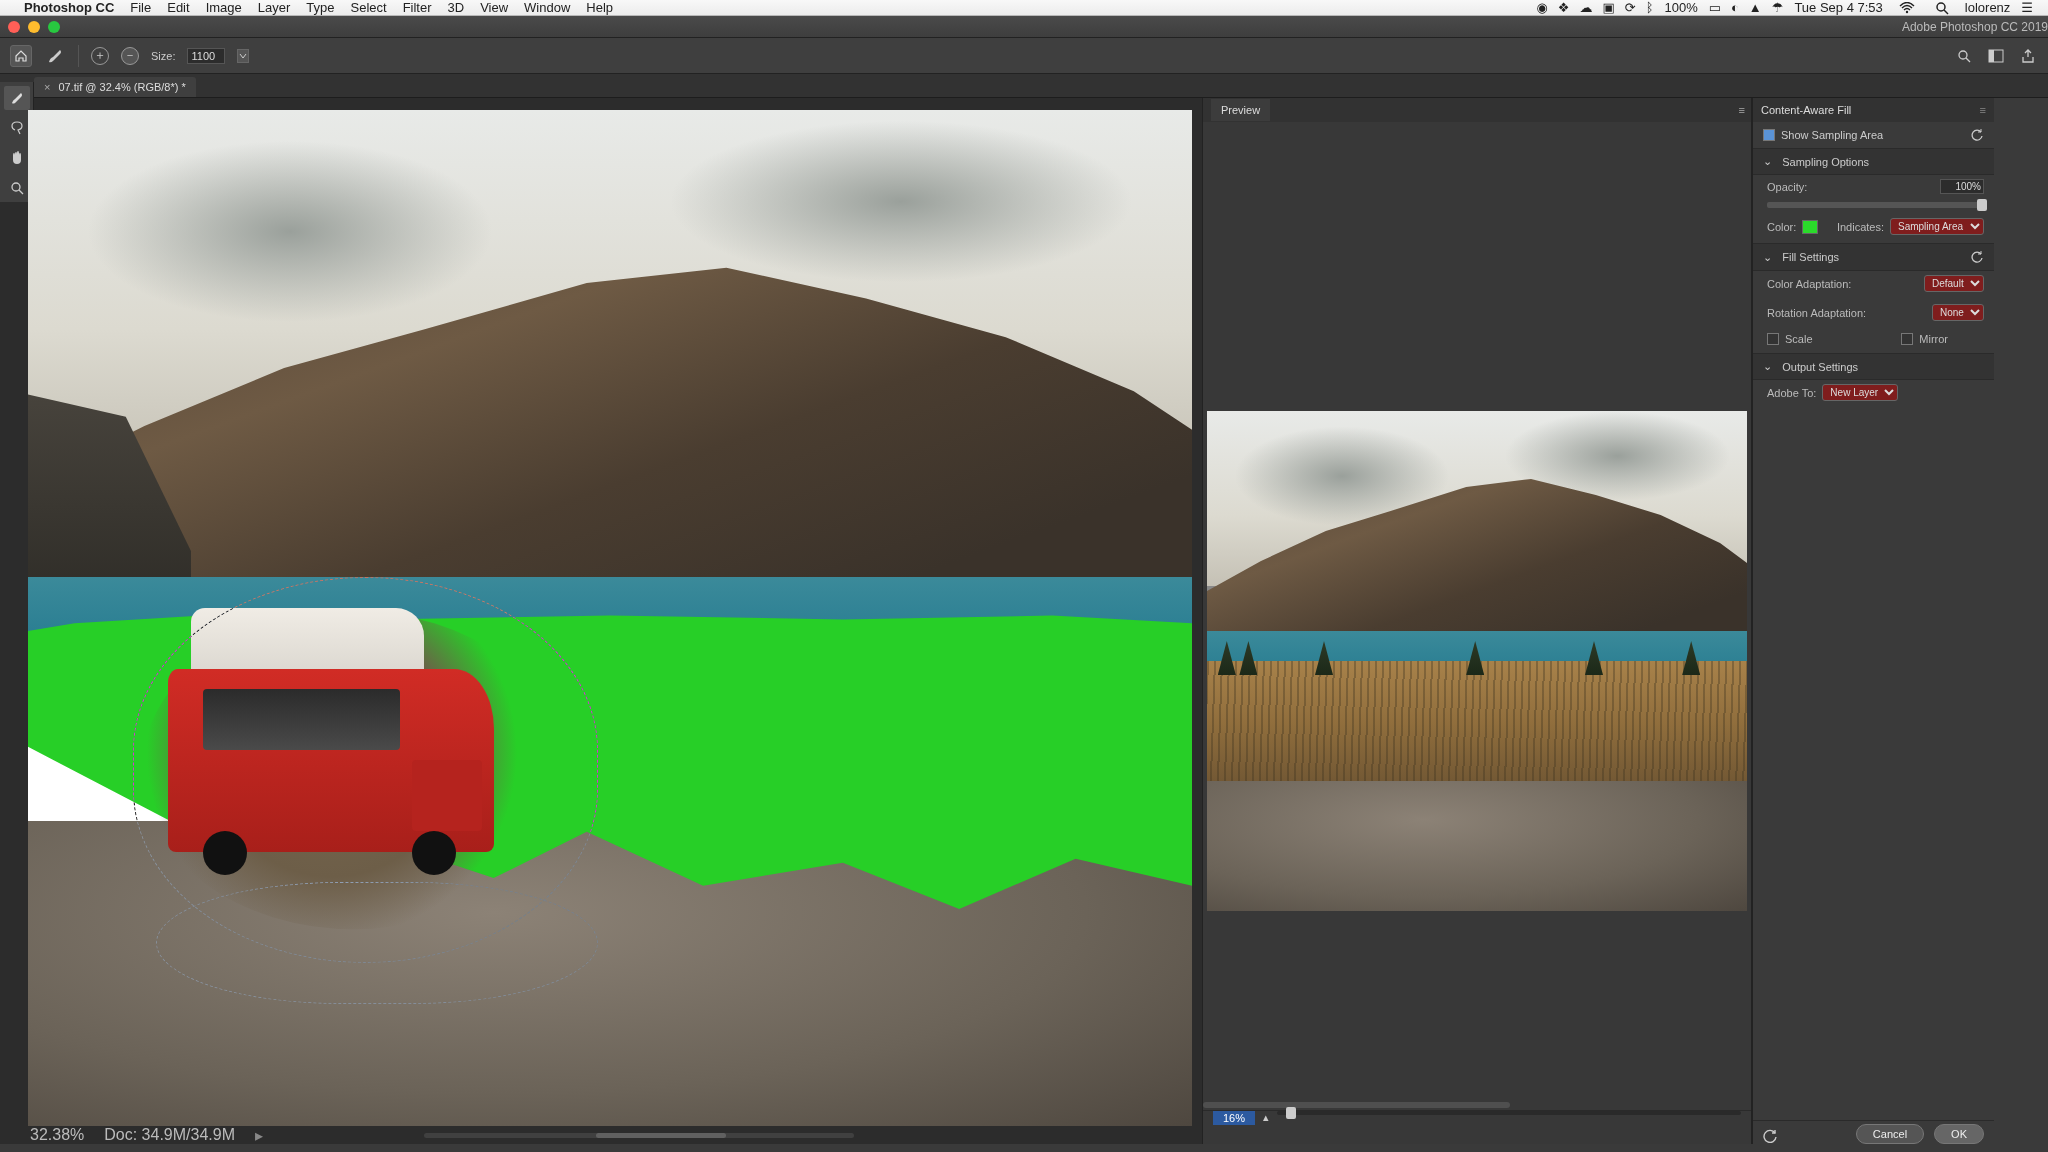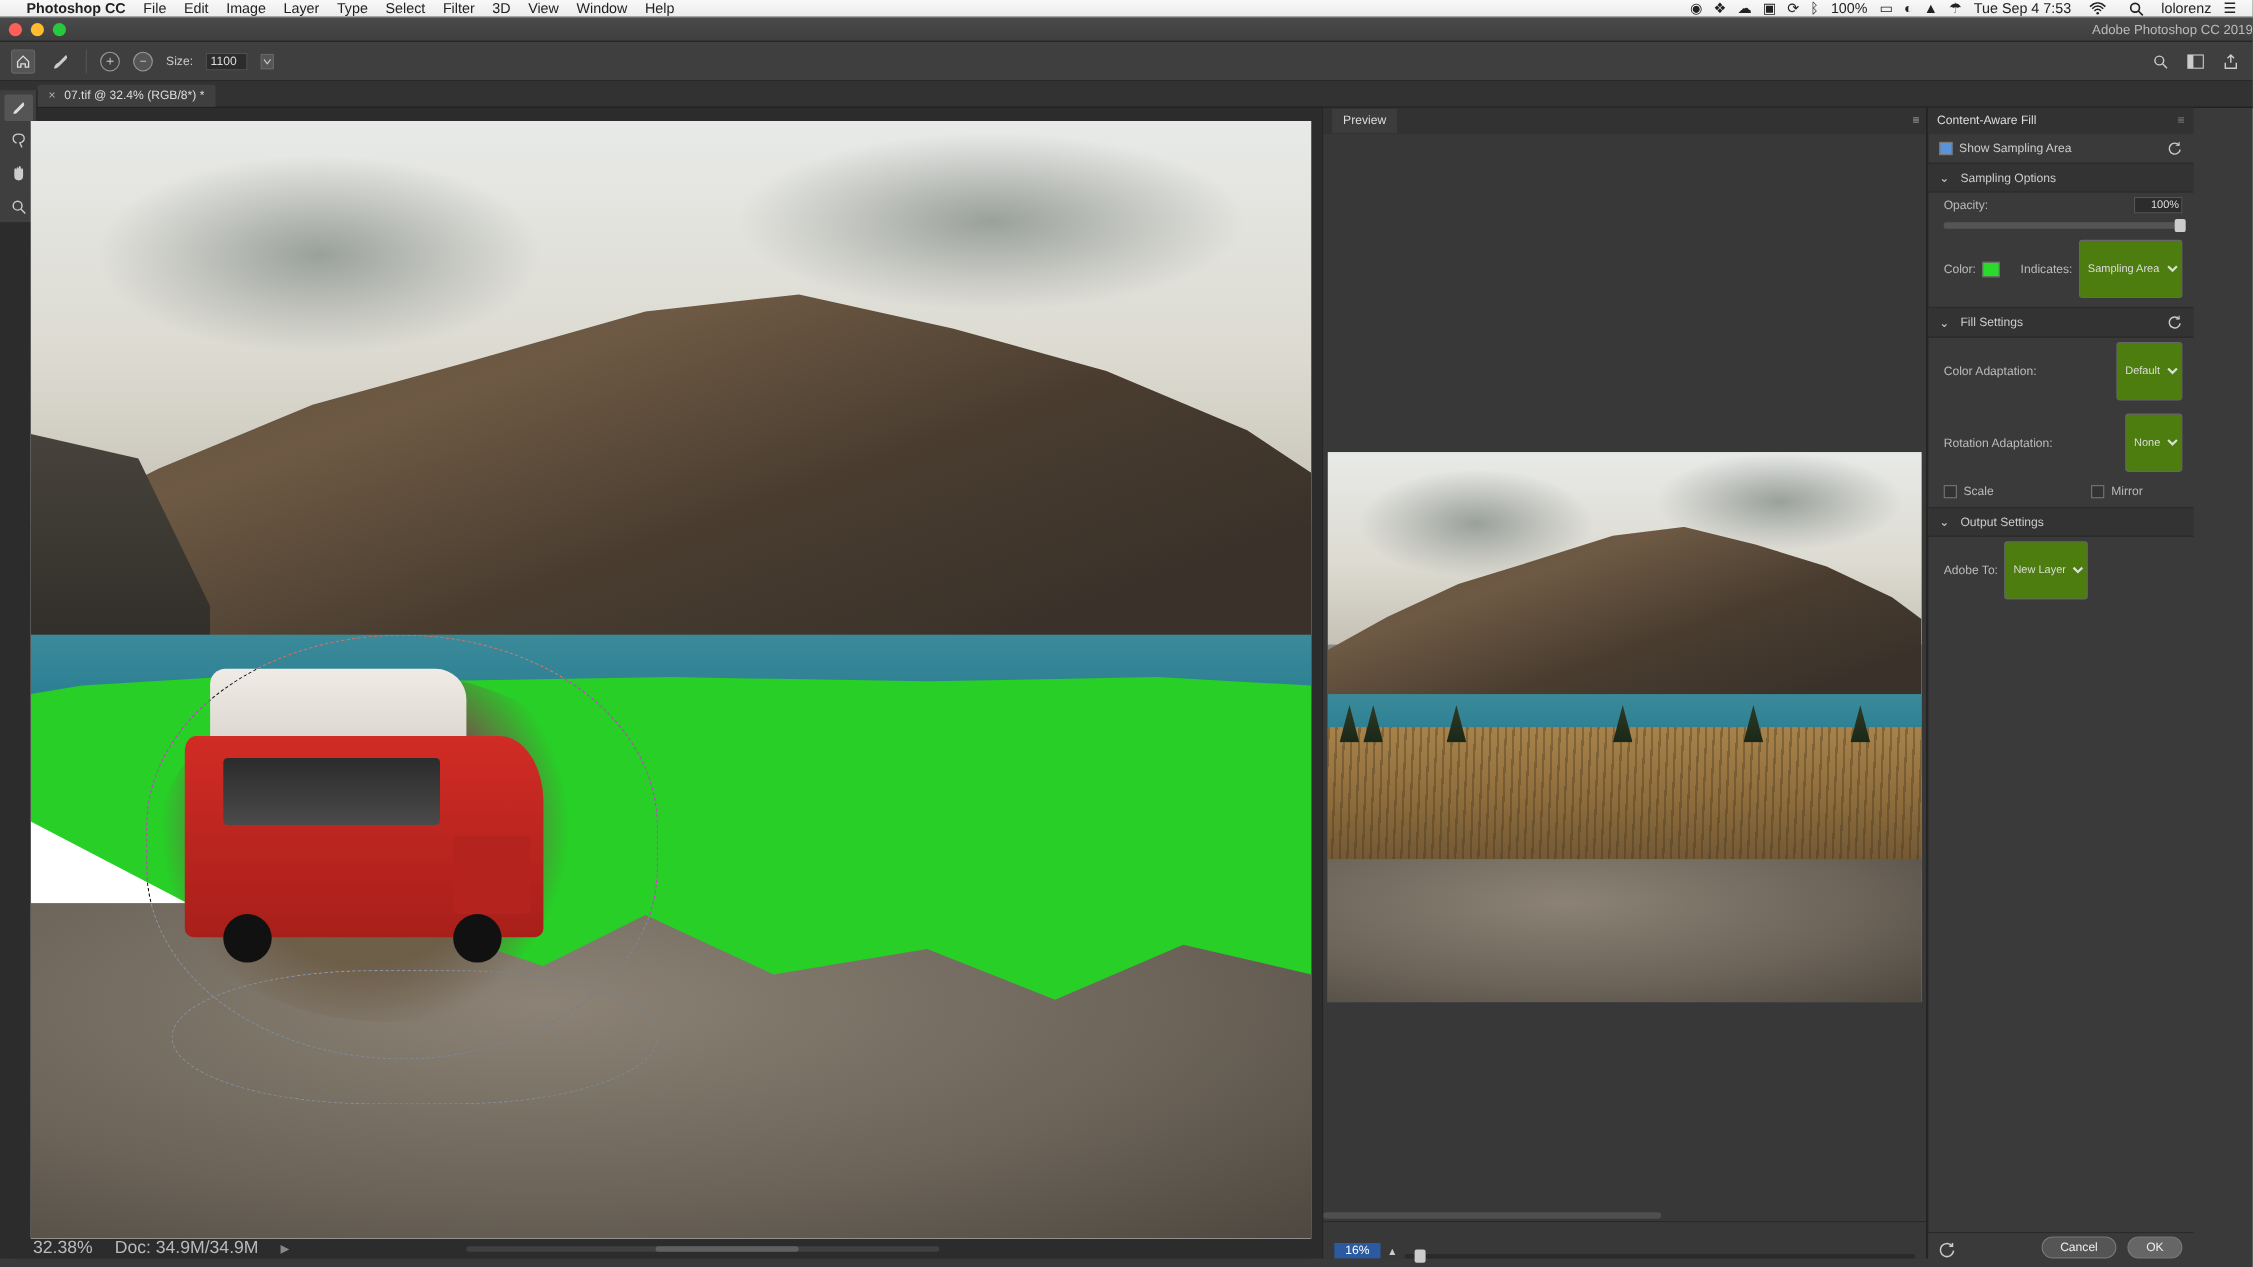--- a/index.html
+++ b/index.html
@@ -80,38 +80,38 @@
 .preview-body{flex:1;display:flex;align-items:center;justify-content:center;position:relative;background:#383838;}
 .preview-img{ width:540px;height:500px; margin-top:100px; position:relative;background:#888;overflow:hidden;}
 .preview-img .sky{height:35%;}
 .preview-img .mountain{top:12%;height:40%;}
 .preview-img .water{top:44%;height:8%;}
 .preview-img .grass{position:absolute;top:50%;left:0;width:100%;height:26%;background:linear-gradient(#a8824a,#8f6d3c 50%,#6e5533);}
 .preview-img .grass::after{content:"";position:absolute;inset:0;background:repeating-linear-gradient(92deg,rgba(60,50,30,.35) 0 2px,transparent 2px 7px);}
 .preview-img .dirt{top:74%;height:26%;}
 .preview-img .tree{position:absolute;top:46%;width:18px;height:34px;background:linear-gradient(#2c3a26,#1b2818);clip-path:polygon(50% 0,100% 100%,0 100%);}
 .t1{left:2%}.t2{left:6%}.t3{left:20%}.t4{left:48%}.t5{left:70%}.t6{left:88%}
-.prev-bottom{height:34px;display:flex;align-items:flex-end;padding:0 10px;gap:8px;background:#383838;border-top:1px solid #2a2a2a;}
+.prev-bottom{height:34px;display:flex;align-items:flex-start;padding:0 10px;gap:8px;background:#383838;border-top:1px solid #2a2a2a;}
 .prev-bottom .zoom{ width:42px;background:#2c5aa0;color:#fff;border:none;font-size:11px;text-align:center;padding:1px 2px;}
 .prev-bottom .slider{flex:1;height:4px;background:#2a2a2a;border-radius:2px;position:relative;}
 .prev-bottom .slider .th{position:absolute;left:2%;top:-4px;width:10px;height:12px;background:#ccc;border-radius:2px;}
 .prev-scroll{height:10px;background:#383838;position:relative;}
 .prev-scroll .bar{position:absolute;left:0;top:2px;height:6px;width:56%;background:#4f4f4f;border-radius:3px;}
 
 
 .caf-panel{ width:242px; background:#3a3a3a; display:flex;flex-direction:column; border-left:1px solid #222;}
 .caf-tab{height:24px;background:#323232;display:flex;align-items:center;padding:0 8px;font-size:11px;color:#ddd;}
 .caf-row{padding:6px 10px;display:flex;align-items:center;gap:6px;font-size:11px;color:#ccc;}
 .caf-head{background:#333;border-top:1px solid #2a2a2a;border-bottom:1px solid #2a2a2a;font-weight:500;}
 .caf-head .chev{transform:rotate(0);margin-right:4px;color:#ccc;}
 .caf-head .reset{margin-left:auto;}
 .caf-sub{padding:4px 10px 8px 14px;display:flex;align-items:center;gap:6px;font-size:11px;color:#bbb;}
 .caf-sub input[type=text]{width:44px;background:#2c2c2c;border:1px solid #555;color:#ddd;font-size:10px;padding:1px 2px;text-align:right;}
 .color-sw{width:18px;height:14px;background:#2bdb2b;border:1px solid #666;}
-select{background:#4d7c0f;border:1px solid #666;color:#ddd;font-size:10px;padding:19px 3px;border-radius:3px;}
+select{background:#7f1d1d;border:1px solid #666;color:#ddd;font-size:10px;padding:1px 3px;border-radius:3px;}
 .caf-slider{height:6px;background:#555;margin:0 10px 6px 14px;position:relative;border-radius:2px;}
 .caf-slider .kn{position:absolute;right:-3px;top:-3px;width:10px;height:12px;background:#ccc;border-radius:2px;}
 .chk{width:12px;height:12px;border:1px solid #777;display:inline-block;background:#333;}
 .chk.on{background:#5a93d6;}
 .caf-foot{margin-top:auto;height:24px;display:flex;align-items:flex-end;gap:10px;padding:0 10px;background:#3a3a3a;border-top:1px solid #2a2a2a;}
 .caf-foot .reset-ic{margin-right:auto;}
 button.btn{background:#555;border:1px solid #777;color:#eee;font-size:11px;padding:3px 16px;border-radius:14px;}
 button.btn.primary{background:#666;}
 svg{display:block;}
 </style>

